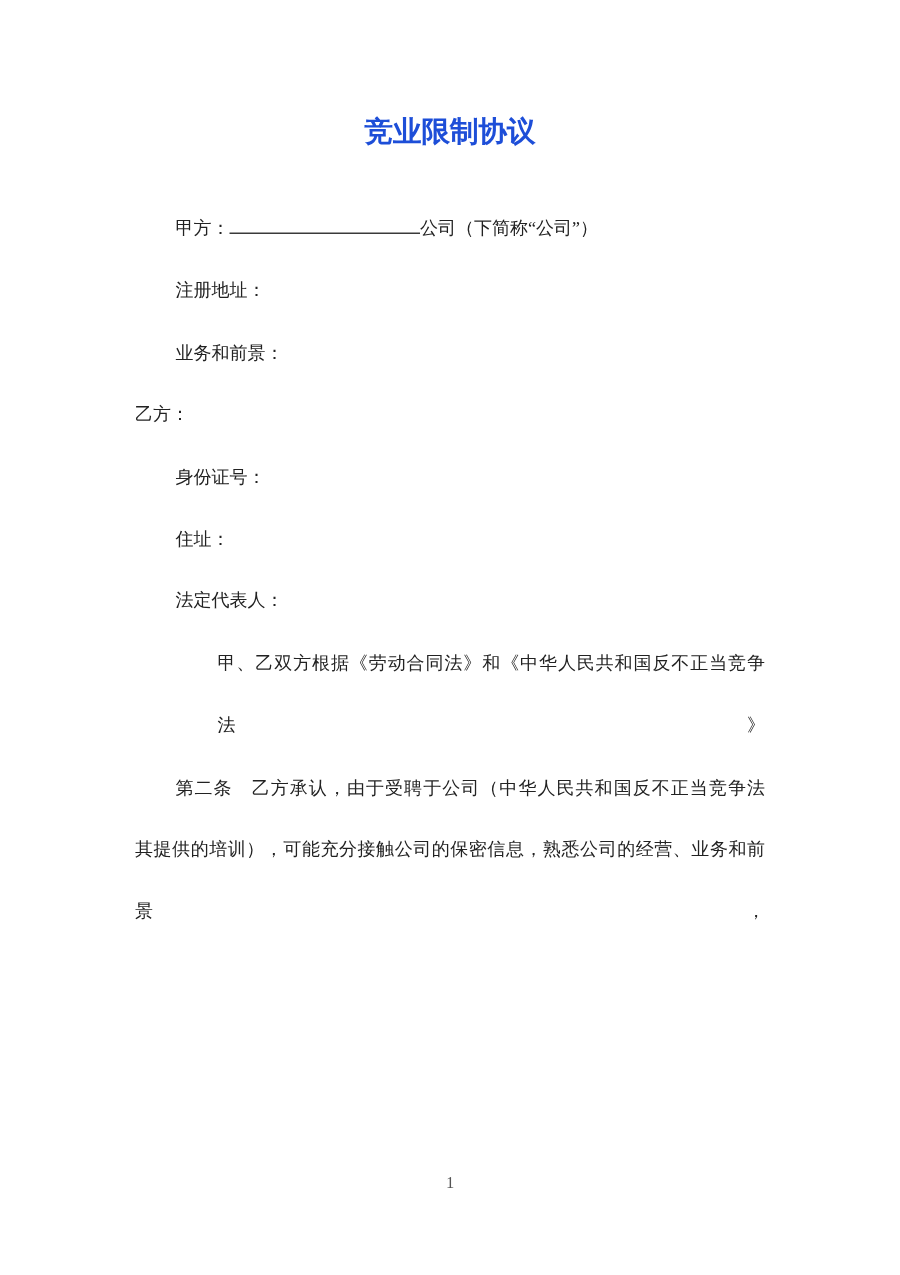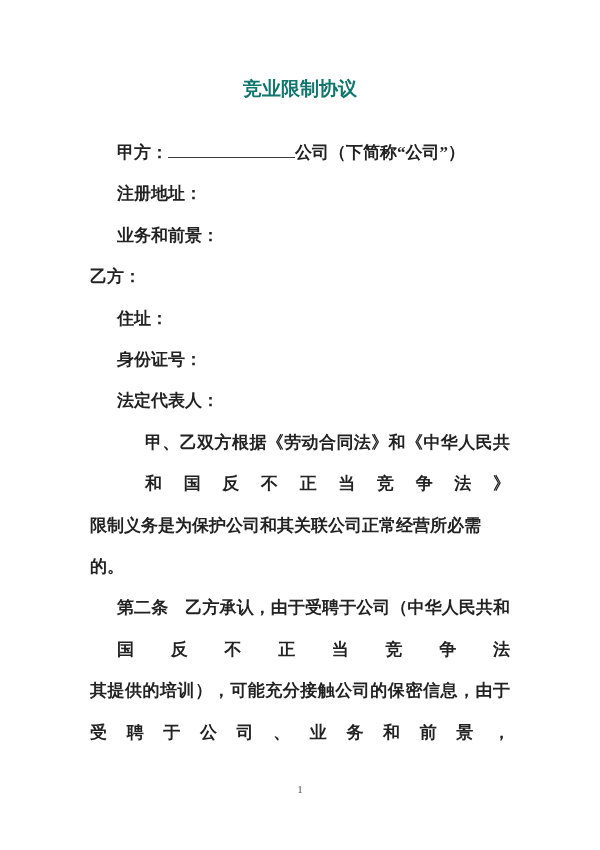--- a/index.html
+++ b/index.html
@@ -14,30 +14,29 @@
     font-family: "Liberation Serif", "DejaVu Serif", serif;
     color: #222222;
     overflow: hidden;
   }
   .doc-title {
     margin: 0 0 30px 0;
     font-size: 19px;
     line-height: 26px;
     font-weight: bold;
     text-align: center;
-    color: #0f766e;
+    color: #1d4ed8;
   }
   .doc-body { width: 420px; }
   .line {
     margin: 0;
-    font-size: 17px;
+    font-size: 12px;
     line-height: 41.4px;
     white-space: normal;
     color: #222222;
-    font-weight: bold;
   }
   .ind2 { padding-left: 27px; }   
   .ind4 { padding-left: 55px; }   
   .j {                            
     text-align: justify;
     text-align-last: justify;
   }
   .blank {
     display: inline-block;
     width: 127px;
@@ -66,30 +65,29 @@
   <div class="doc-body">
 
     <p class="line ind2"><span>甲方：</span><span class="blank"></span><span>公司（下简称“公司”）</span></p>
 
     <p class="line ind2">注册地址：</p>
 
     <p class="line ind2">业务和前景：</p>
 
     <p class="line">乙方：</p>
 
+    <p class="line ind2">身份证号：</p>
+
     <p class="line ind2">住址：</p>
-
-    <p class="line ind2">身份证号：</p>
 
     <p class="line ind2">法定代表人：</p>
 
     <p class="line ind4 j">甲、乙双方根据《劳动合同法》和《中华人民共和国反不正当竞争法》</p>
 
-    <p class="line">限制义务是为保护公司和其关联公司正常经营所必需的。</p>
 
     <p class="line ind2 j">第二条　乙方承认，由于受聘于公司（中华人民共和国反不正当竞争法</p>
-    <p class="line j">其提供的培训），可能充分接触公司的保密信息，由于受聘于公司、业务和前景，</p>
+    <p class="line j">其提供的培训），可能充分接触公司的保密信息，熟悉公司的经营、业务和前景，</p>
 
   </div>
 
   <div class="footer">1</div>
 
 </div>
 
 </body></html>

